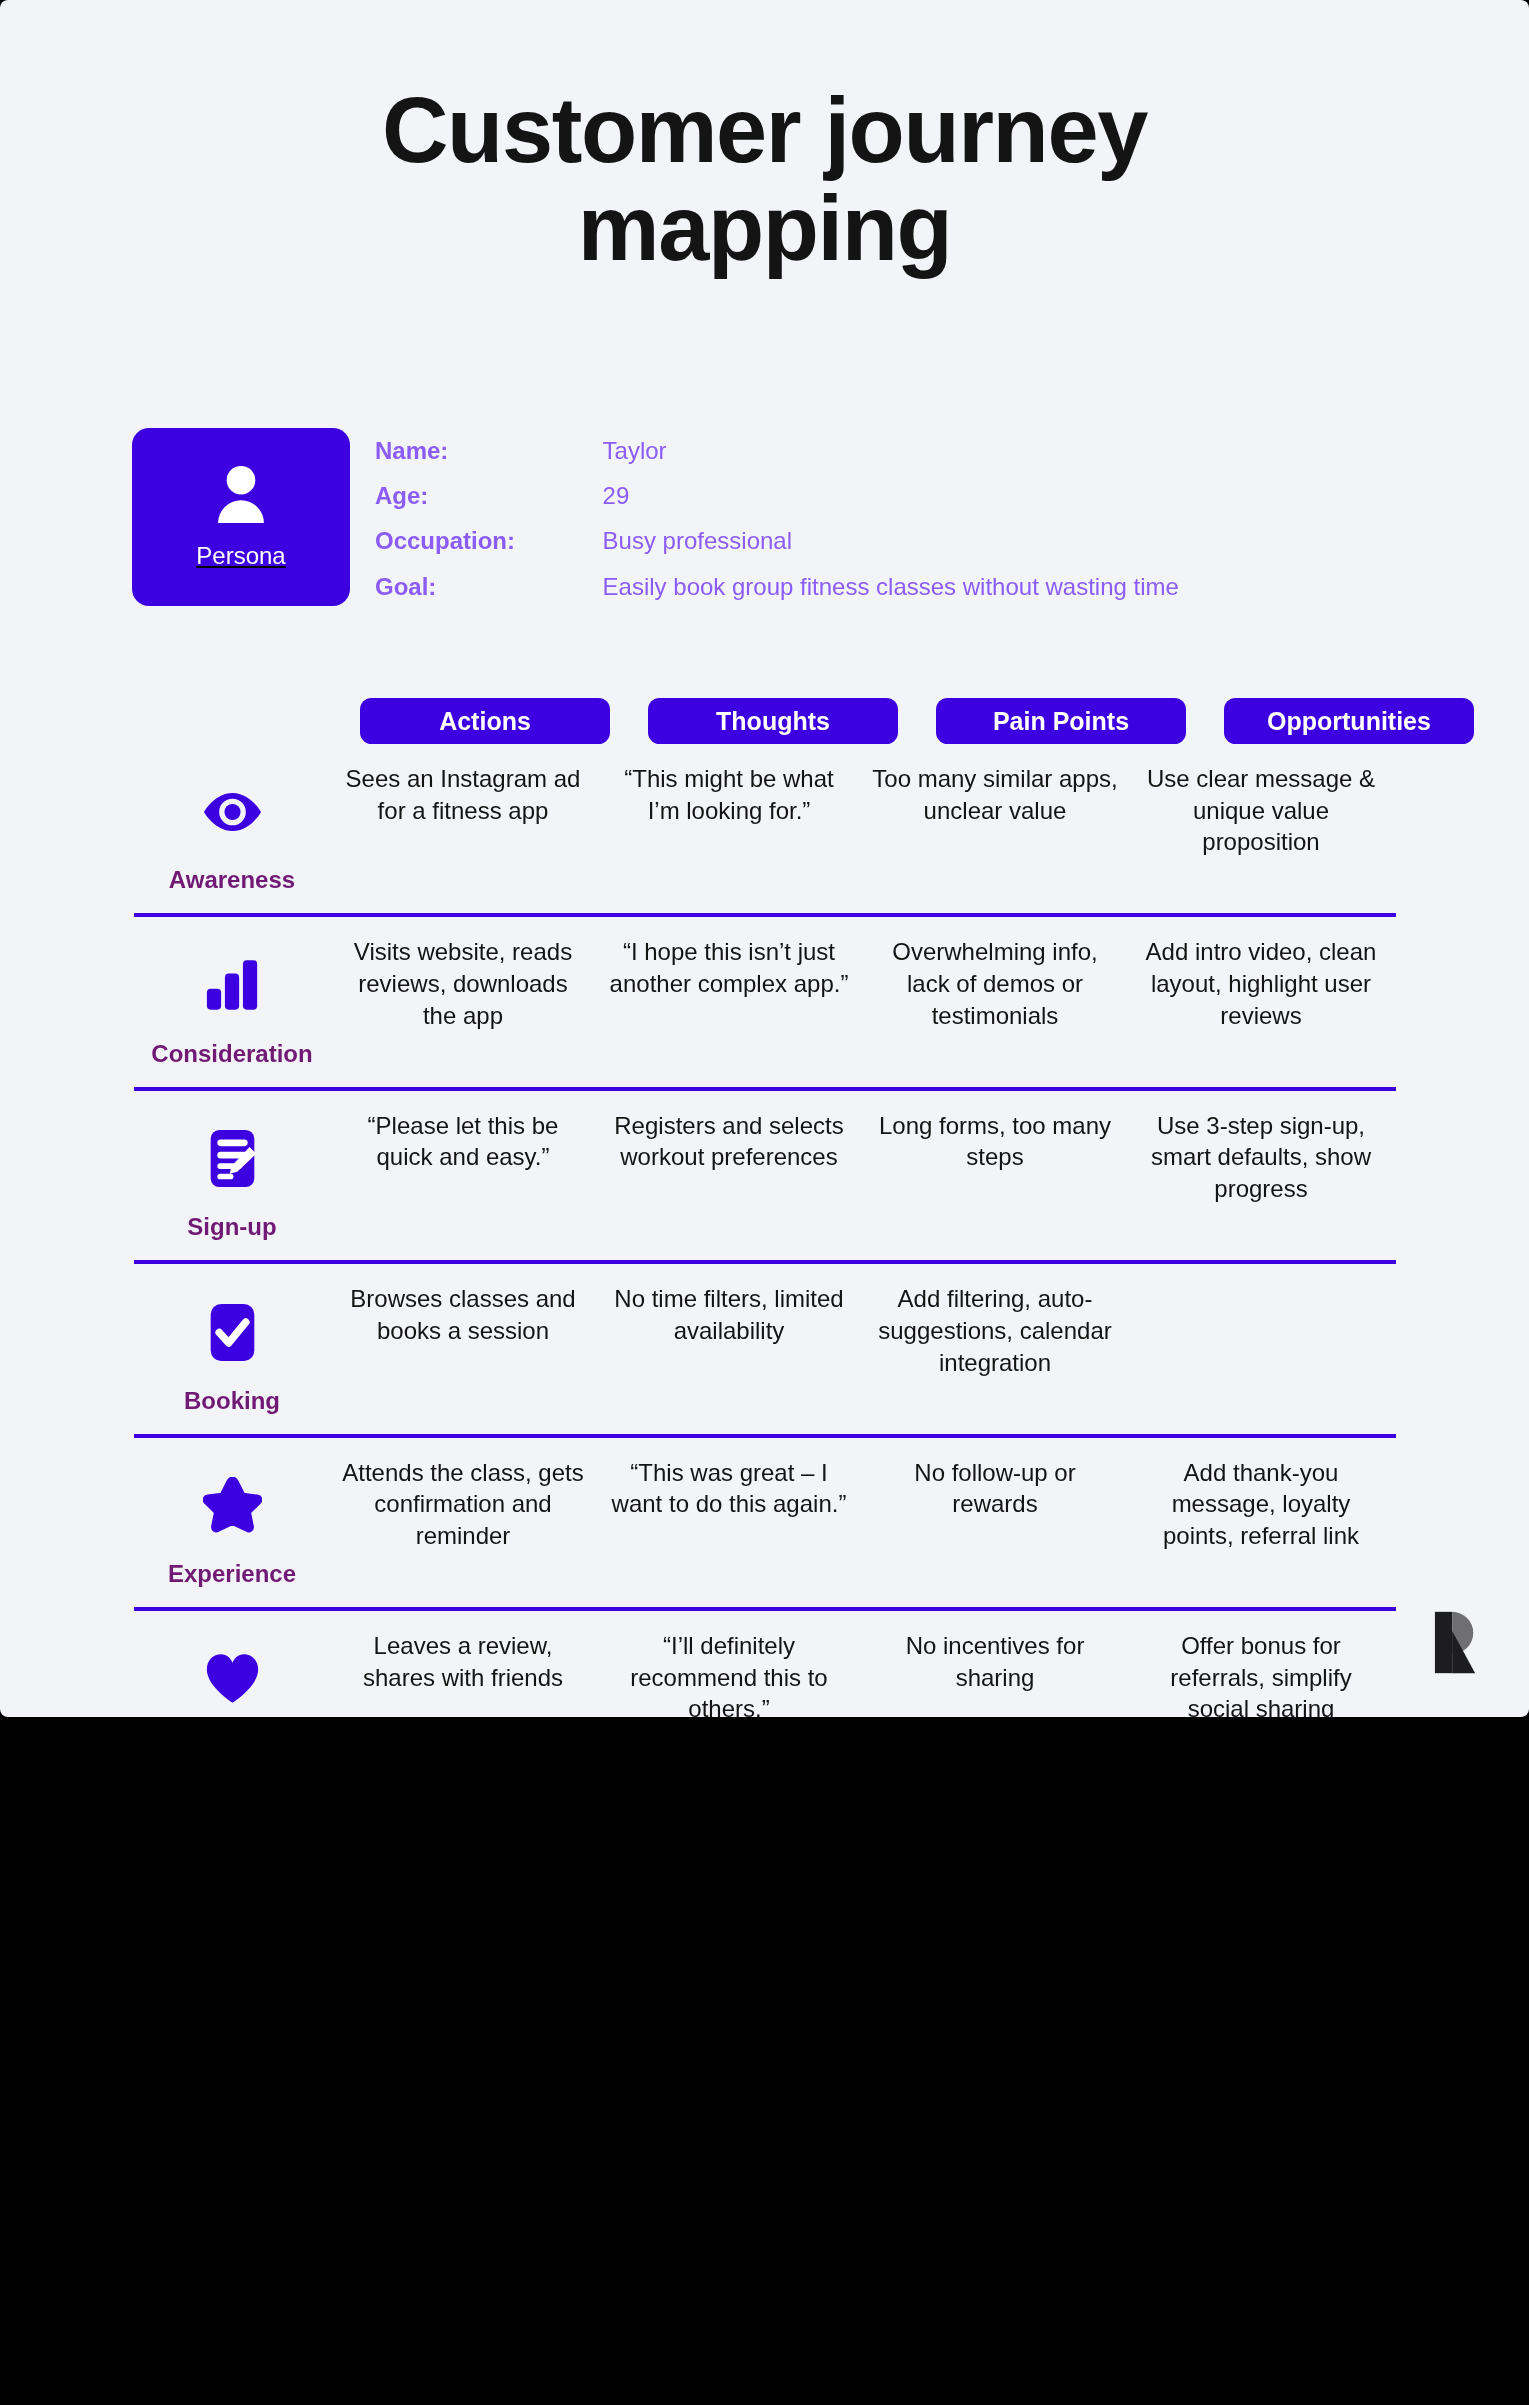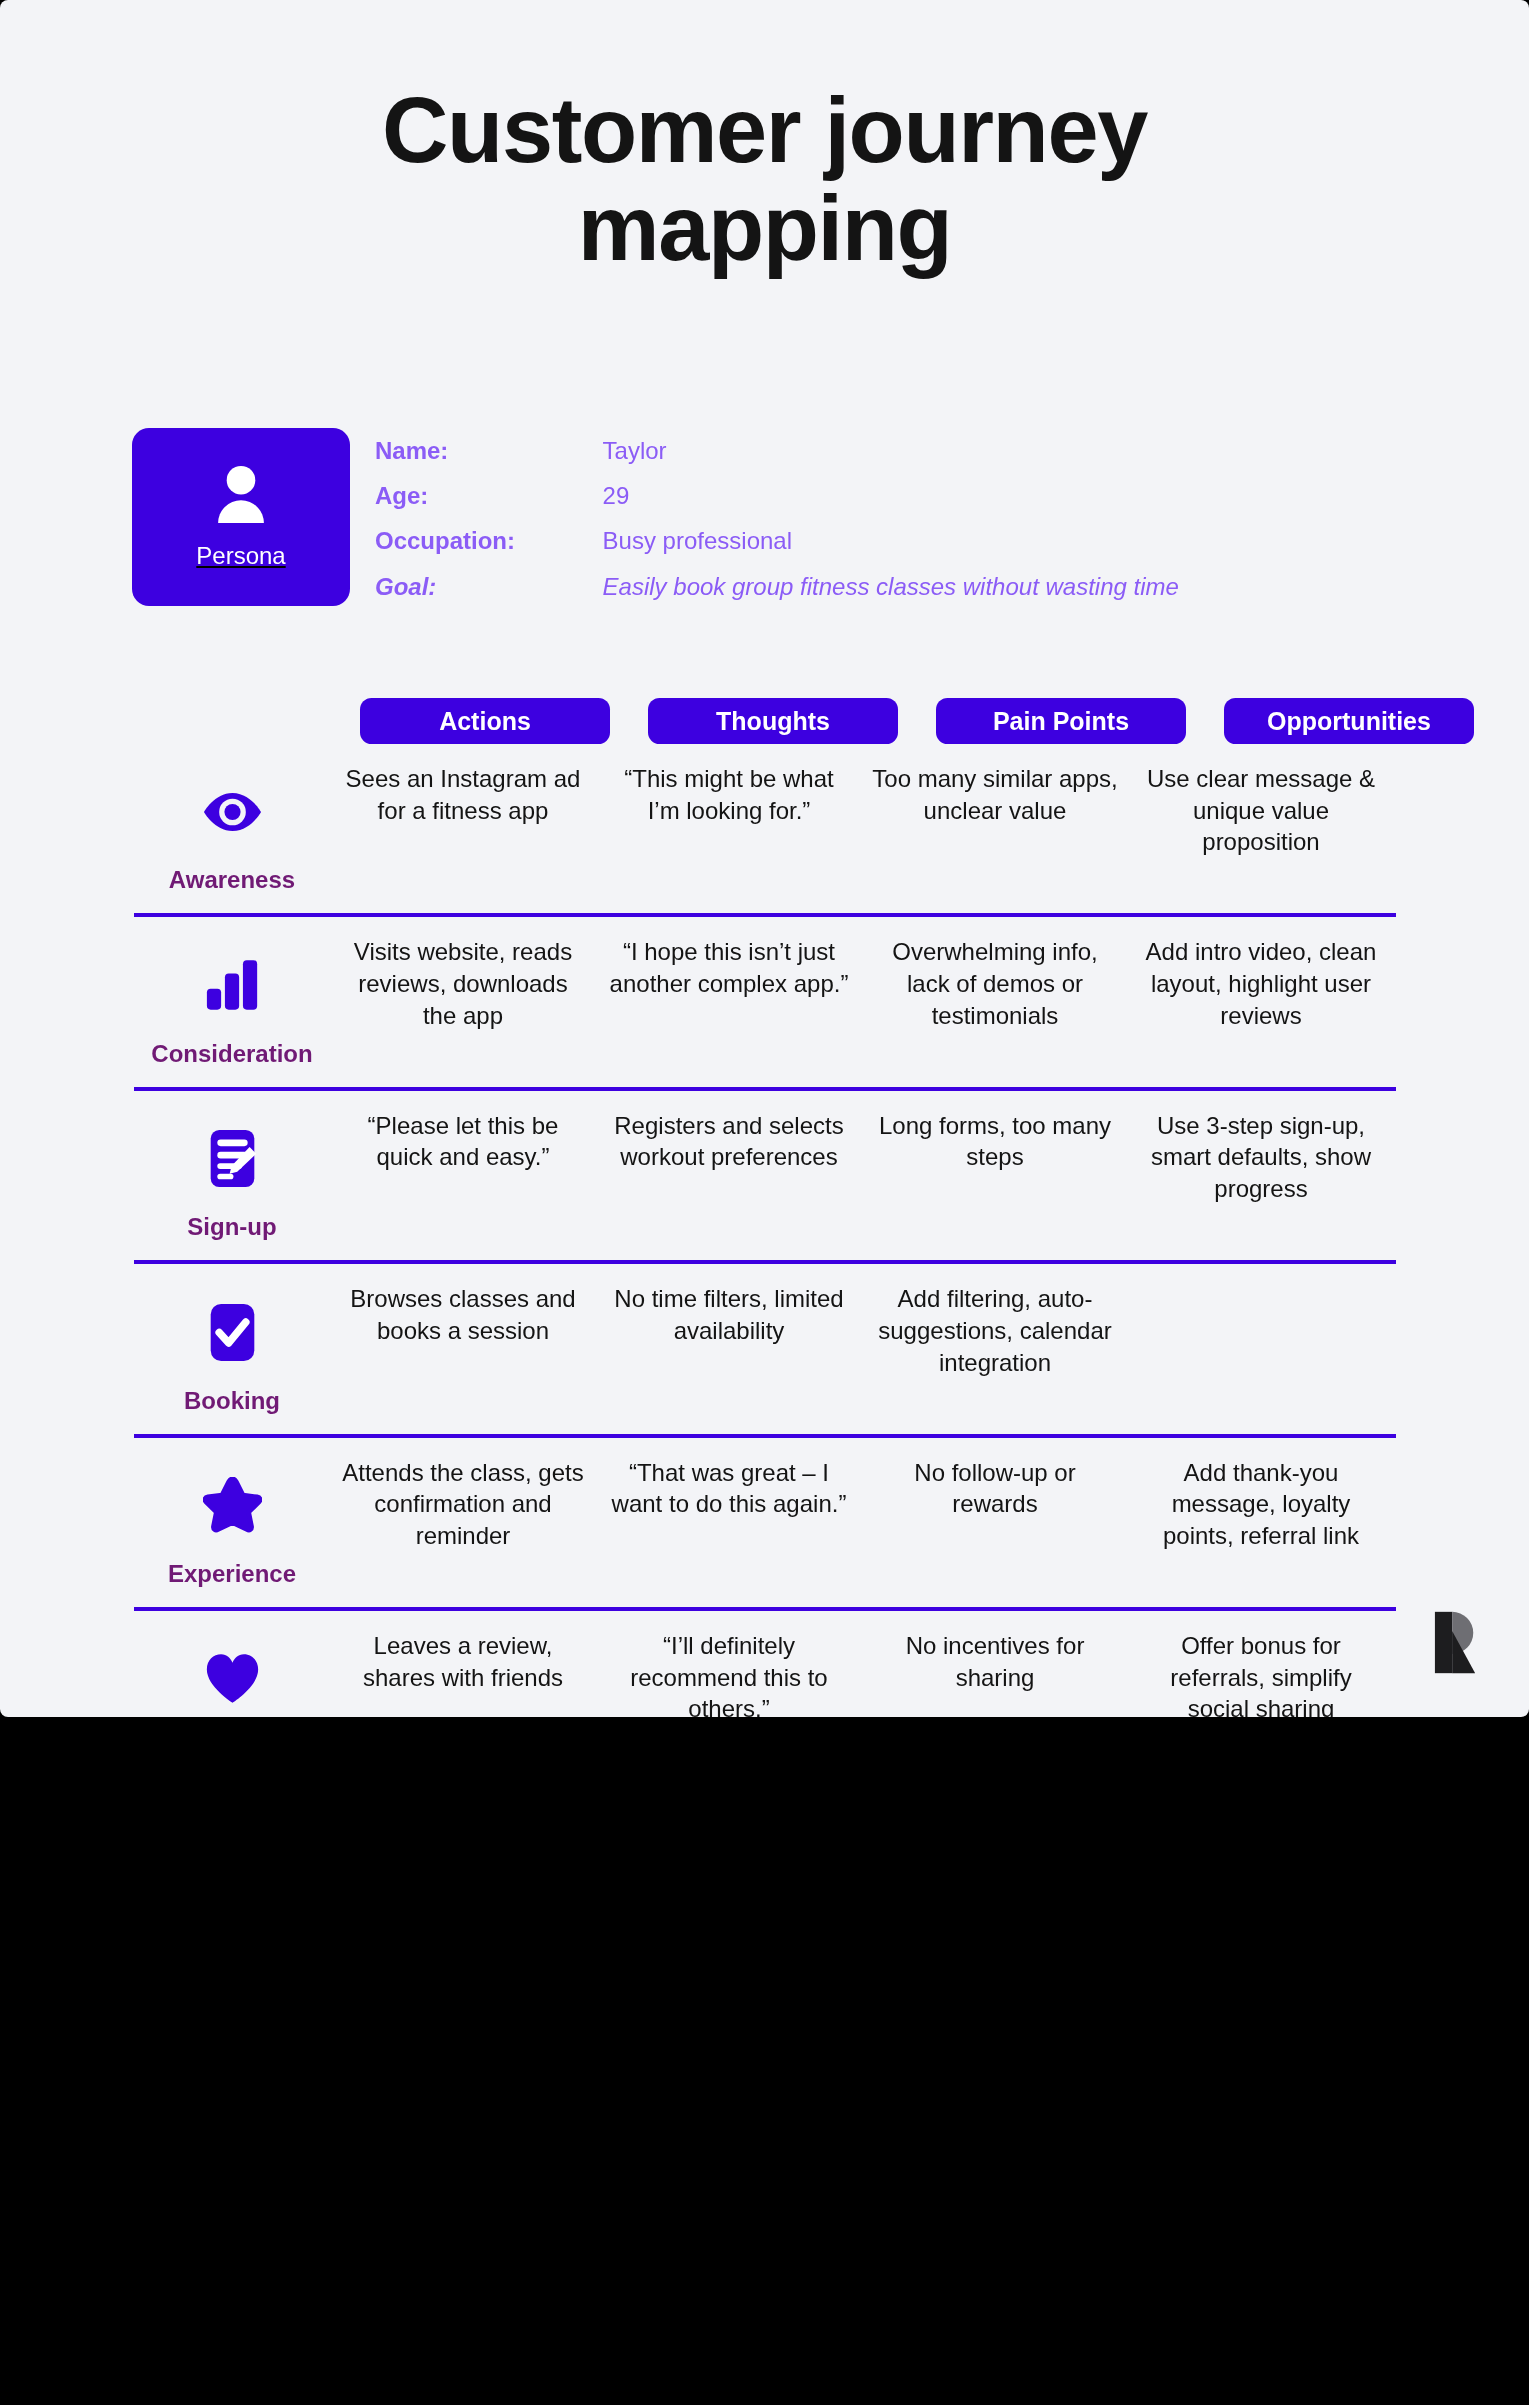--- a/index.html
+++ b/index.html
@@ -75,21 +75,21 @@
     color: #8b5cf6;
     padding: 0 0 19px 0;
     vertical-align: top;
     line-height: 1.1;
   }
   .persona-table td.k {
     font-weight: 700;
     width: 218px;
     padding-right: 9.6px;
   }
-  .persona-table tr:last-child td { padding-bottom: 0; font-style: italic; }
+  .persona-table tr:last-child td { padding-bottom: 0; }
 
   
   .grid {
     position: absolute;
     left: 134px;
     top: 698px;
     width: 1262px;
   }
   .row {
     display: flex;
@@ -295,21 +295,21 @@
         <span class="stage-icon">
           <svg width="59" height="57" viewBox="0 0 62 60" aria-hidden="true">
             <path d="M31 2 C33 2 34 3 35 5 L42 19 L57 21 C60 21.5 61 24 59 26 L48 37 L51 52
                      C51.5 55 49 57 46 55 L31 48 L16 55 C13 57 10.5 55 11 52 L14 37 L3 26
                      C1 24 2 21.5 5 21 L20 19 L27 5 C28 3 29 2 31 2 Z" fill="#3d00e0" stroke="#3d00e0" stroke-width="5" stroke-linejoin="round"></path>
           </svg>
         </span>
         <span class="stage-label">Experience</span>
       </div>
       <div class="col-cell cell">Attends the class, gets confirmation and reminder</div>
-      <div class="col-cell cell">“That was great – I want to do this again.”</div>
+      <div class="col-cell cell">“This was great – I want to do this again.”</div>
       <div class="col-cell cell">No follow-up or rewards</div>
       <div class="col-cell cell">Add thank-you message, loyalty points, referral link</div>
     </div>
 
     <div class="row bodyrow last">
       <div class="col-stage stage">
         <span class="stage-icon">
           <svg width="57" height="54" viewBox="0 0 60 56" aria-hidden="true">
             <path d="M30 53 C30 53 3 36 3 18 C3 8 10 2 18 2 C24 2 28 6 30 11
                      C32 6 36 2 42 2 C50 2 57 8 57 18 C57 36 30 53 30 53 Z" fill="#3d00e0"></path>

